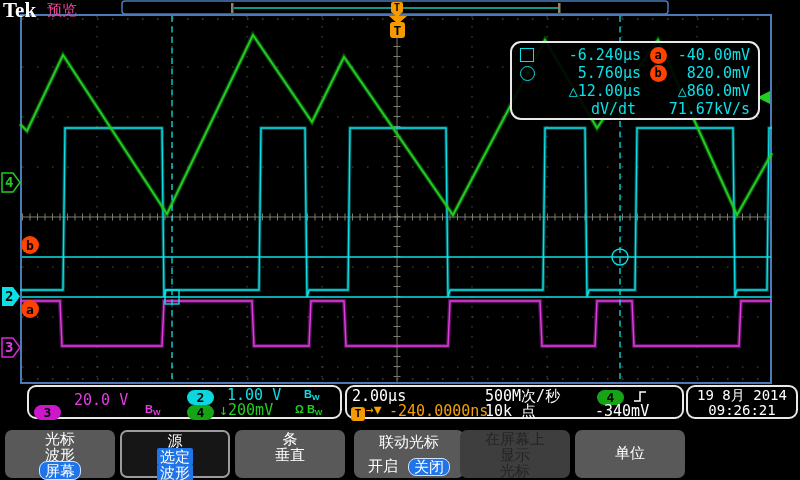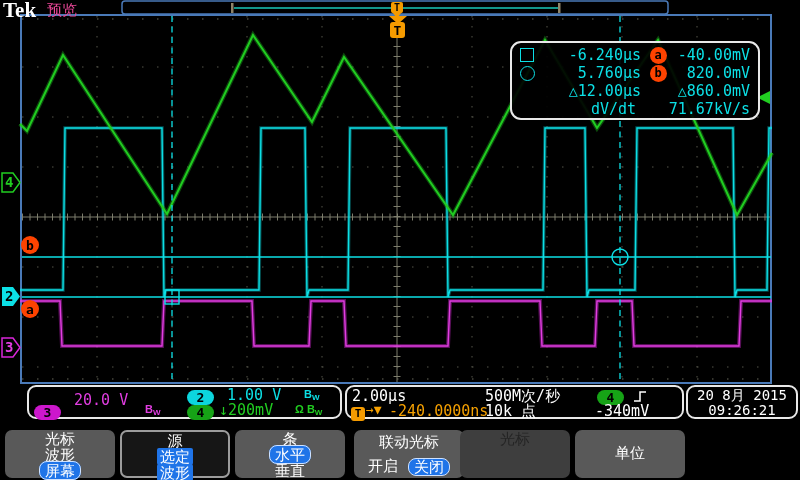--- a/index.html
+++ b/index.html
@@ -208,49 +208,50 @@
       </svg>
   </span>
   <span class="abs" style="left:4px;top:16px;"><span class="tlabel">T</span></span>
   <span class="abs c-org" style="left:19px;top:15px;font-size:13px;">→▼</span>
   <span class="abs c-org" style="left:42px;top:15px;">-240.0000ns</span>
   <span class="abs" style="left:138px;top:15px;">10k 点</span>
   <span class="abs" style="left:248px;top:15px;">-340mV</span>
 </div>
 
 <div class="rbox dt-box">
-  <div>20 8月 2015</div>
+  <div>19 8月 2014</div>
   <div>09:26:21</div>
 </div>
 
 <div class="menu-btn" style="left:5px;">
   <div>光标</div>
   <div>波形</div>
   <div><span class="hl-pill">屏幕</span></div>
 </div>
 
 <div class="menu-btn pressed" style="left:120px;">
   <div>源</div>
   <div><span class="hl-rect">选定</span></div>
   <div><span class="hl-rect">波形</span></div>
 </div>
 
 <div class="menu-btn" style="left:235px;">
   <div>条</div>
-  <div><span class="hl-pill">水平</span></div>
   <div>垂直</div>
 </div>
 
 <div class="menu-btn" style="left:354px;">
   <div style="margin-top:3px;">联动光标</div>
   <div class="row2" style="margin-top:8px;">
     <span>开启</span>
     <span class="hl-pill">关闭</span>
   </div>
 </div>
 
 <div class="menu-btn disabled" style="left:460px;">
+  <div>在屏幕上</div>
+  <div>显示</div>
   <div>光标</div>
 </div>
 
 <div class="menu-btn" style="left:575px;">
   <div style="margin-top:14px;text-align:center;">单位</div>
 </div>
 
 </body></html>

